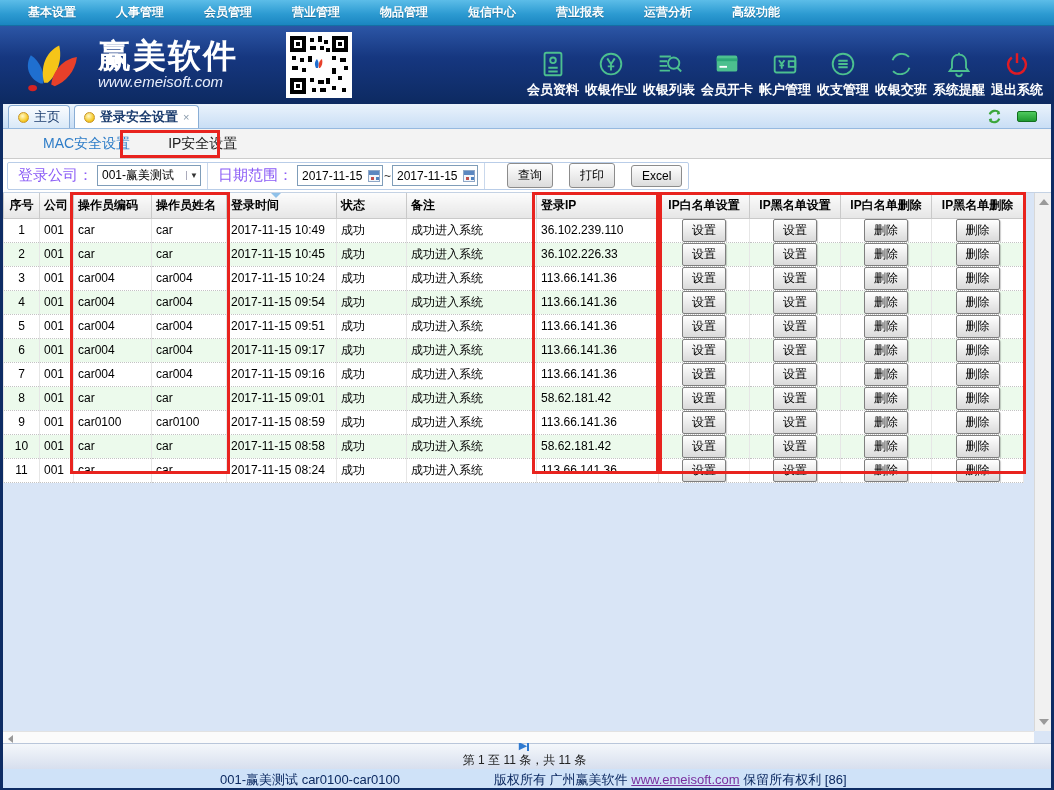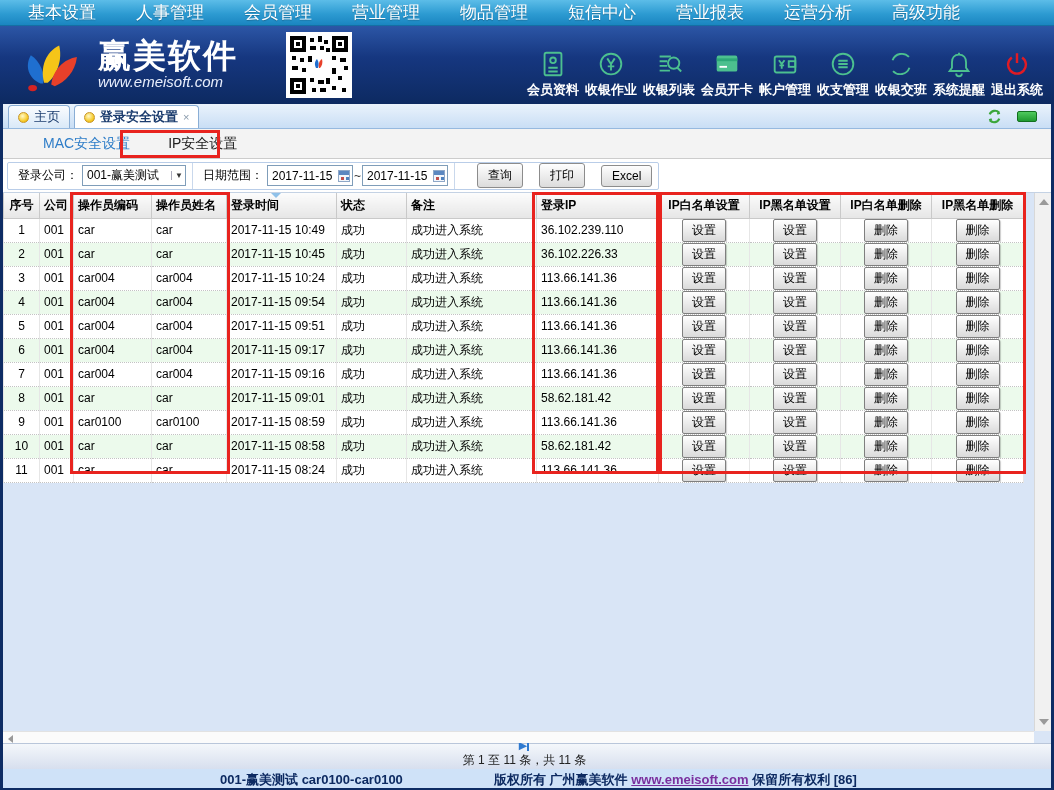--- a/index.html
+++ b/index.html
@@ -2,21 +2,21 @@
 <html><head>
 <meta charset="utf-8">
 <style>
   * { margin:0; padding:0; box-sizing:border-box; }
   html,body { width:1054px; height:790px; overflow:hidden; }
   body { background:#0e2c64; font-family:"Liberation Sans", sans-serif; position:relative; }
 
   
   .menu-bar { height:26px; background:linear-gradient(180deg,#5cbde8 0%,#2d9bd2 55%,#1a85c0 100%);
     display:flex; align-items:center; padding-left:14px; border-bottom:1px solid #156fa3; }
-  .menu-item { color:#fff; font-weight:normal; font-size:17px; padding:0 14px; cursor:pointer; white-space:nowrap;
+  .menu-item { color:#fff; font-weight:bold; font-size:12px; padding:0 14px; cursor:pointer; white-space:nowrap;
     text-shadow:0 1px 1px rgba(0,0,0,.25); margin-right:12px; }
 
   
   .header { height:78px; background:linear-gradient(180deg,#2c56a6 0%,#163780 40%,#0d2a61 100%);
     display:flex; align-items:center; padding:0 8px 0 14px;gap:36px; }
   .logo-wrap { display:flex; align-items:flex-end; }
   .brand-text { margin-left:6px; margin-bottom:4px; }
   .brand-name { color:#fff; font-size:33px; font-weight:bold; letter-spacing:2px; line-height:34px; }
   .brand-url  { color:#e8eefc; font-size:15px; font-style:italic; line-height:18px; }
   .qr { width:66px; height:66px; background:#fff; margin-left:12px; padding:2px; }
@@ -45,21 +45,21 @@
   .subtab-bar { height:30px; background:#f3f3f3; border-bottom:1px solid #cccccc; display:flex; align-items:center;
     padding-left:30px; position:relative; }
   .subtab { font-size:14px; cursor:pointer; padding:4px 10px; }
   .subtab.mac { color:#2e7dc8; margin-right:18px; }
   .subtab.ip  { color:#222; }
   .redbox-subtab { position:absolute; left:117px; top:1px; width:100px; height:28px; border:3px solid #e8231e; pointer-events:none; }
 
   
   .filter-bar { height:34px; background:#fff; border-bottom:1px solid #c4d2e4; display:flex; align-items:center; padding-left:4px; }
   .filter-box { display:flex; align-items:center; height:28px; border:1px solid #b9cde8; border-radius:2px; padding:0 6px; }
-  .f-label { font-size:12px; color:#000000; white-space:nowrap; padding:0 4px; }
+  .f-label { font-size:15px; color:#8b5cf6; white-space:nowrap; padding:0 4px; }
   .f-sep { width:1px; height:26px; background:#c9d8ec; margin:0 6px; }
   .selectbox { width:104px; height:21px; border:1px solid #7f9db9; background:#fff; display:flex; align-items:center;
     font-size:12px; padding:0 2px 0 4px; cursor:pointer; }
   .selectbox .arrow { margin-left:auto; font-size:8px; color:#333; border-left:1px solid #aab; padding-left:3px; }
   .dateinput { width:86px; height:21px; border:1px solid #7f9db9; background:#fff; display:flex; align-items:center;
     font-size:12px; padding:0 2px 0 4px; cursor:text; }
   .cal-icon { width:12px; height:12px; margin-left:auto; border:1px solid #8fa8c8;
     background:linear-gradient(180deg,#5b87c0 0 4px,#f3f6fb 4px); position:relative; cursor:pointer; }
   .cal-icon::after { content:""; position:absolute; left:2px; top:6px; width:3px; height:3px; background:#c0504d; box-shadow:5px 0 0 #4f81bd; }
   .tilde { font-size:12px; color:#333; margin:0 1px; }
@@ -103,21 +103,21 @@
   .pg-sep { width:1px; height:17px; background:#aab8cc; margin:0 7px; }
   .pg-select { width:52px; height:19px; border:1px solid #7f9db9; background:#fff; display:inline-flex; align-items:center;
     font-size:12px; padding:0 2px 0 5px; cursor:pointer; }
   .pg-select .arrow { margin-left:auto; font-size:8px; }
   .pg-input { width:52px; height:19px; border:1px solid #7f9db9; font-size:12px; padding:0 4px; font-family:inherit; }
   .nav { color:#2f7ad0; font-size:11px; cursor:pointer; display:inline-flex; align-items:center; }
   .nav .bar { width:2px; height:10px; background:#2f7ad0; display:inline-block; }
   .nav .bar.r { margin-left:1px; } .nav .bar.l { margin-right:1px; }
 
   
-  .footer { height:19px; background:#cfe2f8; position:relative; font-size:13px; font-weight:bold; color:#0d2a61; }
+  .footer { height:19px; background:#cfe2f8; position:relative; font-size:13px; font-weight:normal; color:#0d2a61; }
   .footer .left-info { position:absolute; left:217px; top:2px; }
   .footer .copyright { position:absolute; left:491px; top:2px; white-space:nowrap; }
   .footer a { color:#7a2f9e; }
 </style>
 </head>
 <body>
 
 <div class="menu-bar">
   <span class="menu-item">基本设置</span>
   <span class="menu-item">人事管理</span>

